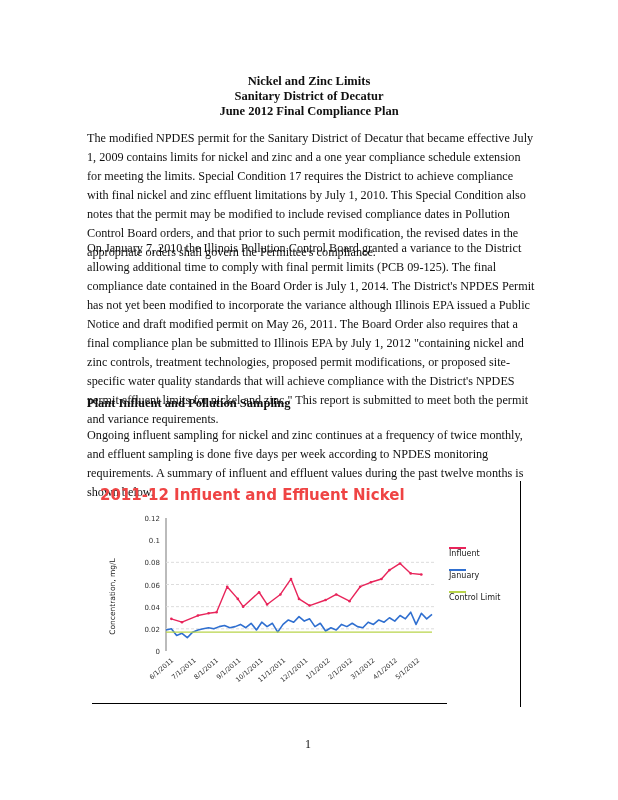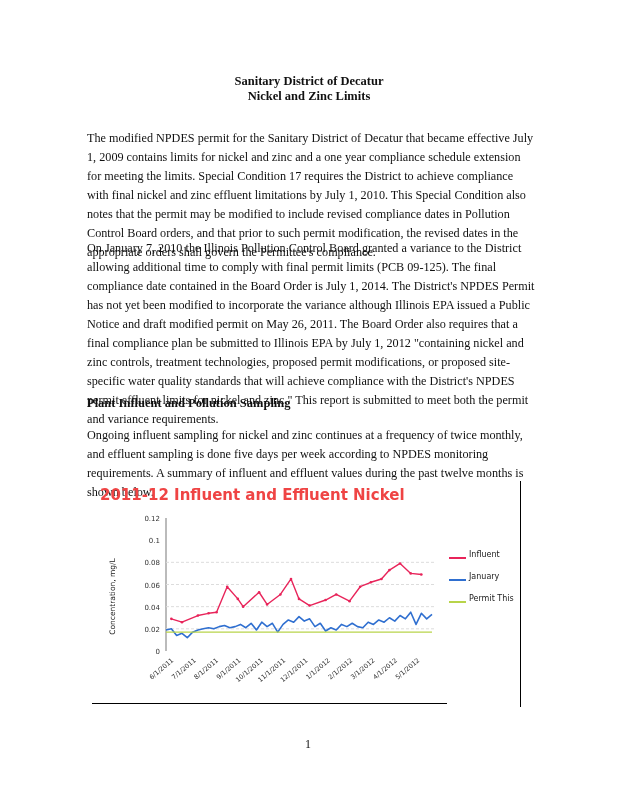--- a/index.html
+++ b/index.html
@@ -14,31 +14,32 @@
   #p3 { top: 426px; font-family: Liberation Serif, serif; }
   .section-heading { position: absolute; left: 87px; top: 396px; font-weight: bold; font-size: 12.5px; }
   .chart-frame-right { position: absolute; left: 520px; top: 481px; width: 1px; height: 226px; background: #000; }
   .chart-frame-bottom { position: absolute; left: 92px; top: 703px; width: 355px; height: 1px; background: #000; }
   .chart { position: absolute; left: 100px; top: 480px; width: 420px; height: 220px; }
   .chart-title { position: absolute; left: 0; width: 340px; top: 6px; text-align: left;
                  font-family: "DejaVu Sans", sans-serif; font-weight: bold; font-size: 15px; color: #ef4444; }
   .ylabel { position: absolute; left: -38px; top: 112px; transform: rotate(-90deg);
             font-family: "DejaVu Sans", sans-serif; font-size: 7.5px; color: #222; white-space: nowrap; width: 100px; text-align: center; }
   .legend { position: absolute; left: 349px; top: 67px; font-family: "DejaVu Sans", sans-serif; font-size: 8px; color: #222; }
-  .legend-item { display: flex; align-items: flex-end; height: 12px; margin-bottom: 10px; }
+  .legend-item { display: flex; align-items: flex-start; height: 12px; margin-bottom: 10px; flex-direction: column; }
   .legend-swatch { width: 17px; height: 2px; margin-right: 3px; }
   .page-number { position: absolute; left: 305px; top: 737px; font-size: 12px; }
   svg text { font-family: "DejaVu Sans", sans-serif; }
 </style>
 </head>
 <body>
 
 <div class="title-block">
+  <div>Nickel and Zinc Limits</div>
   <div>Sanitary District of Decatur</div>
-  <div>Nickel and Zinc Limits</div>
+  <div>June 2012 Final Compliance Plan</div>
 </div>
 
 <div class="para" id="p1">
   <p>The modified NPDES permit for the Sanitary District of Decatur that became effective July 1, 2009 contains limits for nickel and zinc and a one year compliance schedule extension for meeting the limits.  Special Condition 17 requires the District to achieve compliance with final nickel and zinc effluent limitations by July 1, 2010.  This Special Condition also notes that the permit may be modified to include revised compliance dates in Pollution Control Board orders, and that prior to such permit modification, the revised dates in the appropriate orders shall govern the Permittee's compliance.</p>
 </div>
 
 <div class="para" id="p2">
   <p>On January 7, 2010 the Illinois Pollution Control Board granted a variance to the District allowing additional time to comply with final permit limits (PCB 09-125).  The final compliance date contained in the Board Order is July 1, 2014.  The District's NPDES Permit has not yet been modified to incorporate the variance although Illinois EPA issued a Public Notice and draft modified permit on May 26, 2011.  The Board Order also requires that a final compliance plan be submitted to Illinois EPA by July 1, 2012 "containing nickel and zinc controls, treatment technologies, proposed permit modifications, or proposed site-specific water quality standards that will achieve compliance with the District's NPDES permit effluent limits for nickel and zinc."  This report is submitted to meet both the permit and variance requirements.</p>
 </div>
 
@@ -108,21 +109,21 @@
     <div class="legend-item">
       <span class="legend-swatch" style="background:#e8245a"></span>
       <span>Influent</span>
     </div>
     <div class="legend-item">
       <span class="legend-swatch" style="background:#2f6fd0"></span>
       <span>January</span>
     </div>
     <div class="legend-item">
       <span class="legend-swatch" style="background:#b8d44a"></span>
-      <span>Permit This</span>
+      <span>Control Limit</span>
     </div>
   </div>
 </div>
 
 <div class="chart-frame-right"></div>
 <div class="chart-frame-bottom"></div>
 
 <div class="page-number">1</div>
 
 </body></html>

